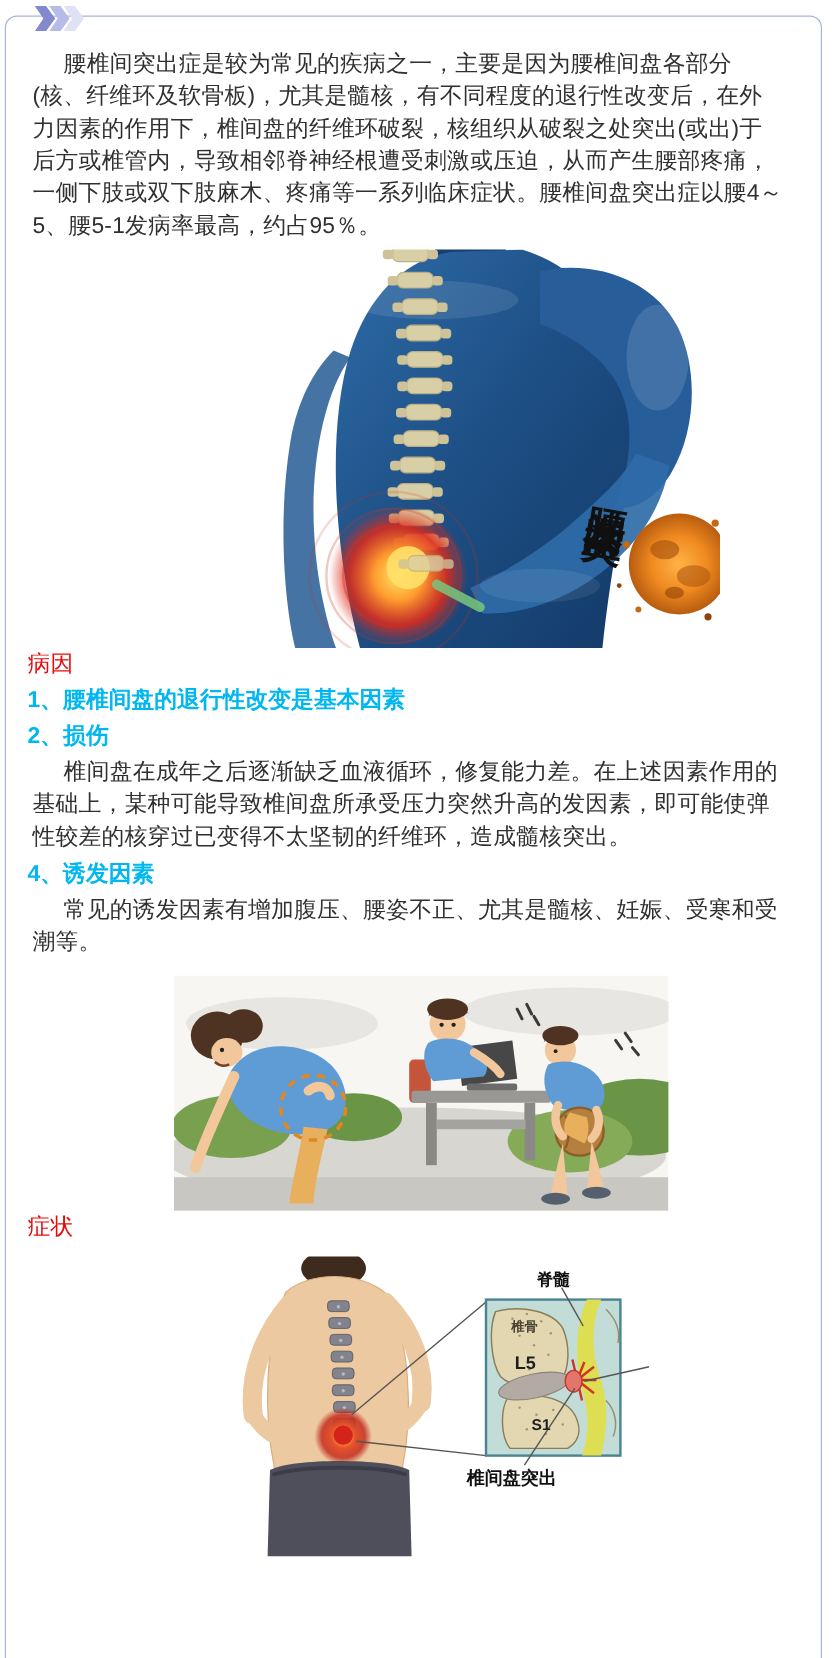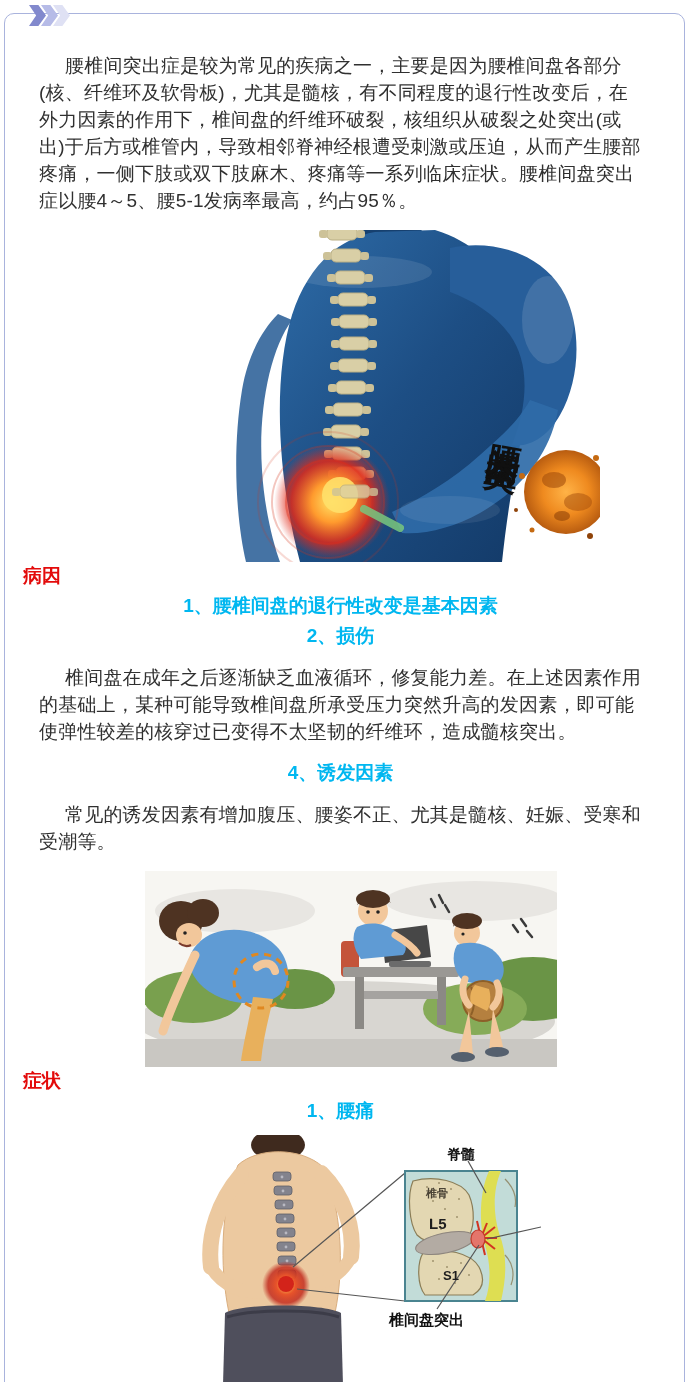--- a/index.html
+++ b/index.html
@@ -11,24 +11,24 @@
     position:absolute;left:4px;top:13px;width:681px;height:1500px;
     border:1px solid #a9b3dd;border-radius:10px 10px 0 0;box-sizing:border-box;
   }
   .chevrons{position:absolute;top:-9px;left:24px;display:flex;}
   .chev{width:17px;height:21px;margin-right:-5px;
     clip-path:polygon(0 0,55% 0,100% 50%,55% 100%,0 100%,42% 50%);}
   .chev:nth-child(1){background:#8289cd;}
   .chev:nth-child(2){background:#b6bbe7;}
   .chev:nth-child(3){background:#dfe1f4;}
   .content{padding:22px 26px 0 18px;}
-  p.intro,p.body{font-size:19px;line-height:27px;color:#303030;margin:16px;text-indent:26px;
+  p.intro,p.body{font-size:19px;line-height:27px;color:#303030;margin:4px;text-indent:26px;
     letter-spacing:0.2px;}
-  h2.section-title{color:#e30b0b;font-size:19px;line-height:24px;font-weight:bold;margin:2px 0 0;}
-  h3.sub{color:#00b7f0;font-size:19px;line-height:24px;font-weight:bold;margin:6px 0 0;text-align:center;}
+  h2.section-title{color:#e30b0b;font-size:19px;line-height:24px;font-weight:normal;margin:2px 0 0;}
+  h3.sub{color:#00b7f0;font-size:19px;line-height:24px;font-weight:bold;margin:6px 0 0;}
   figure{margin:0;padding:0;}
   .hero{margin:6px 0 0 127px;width:450px;height:332px;position:relative;}
   .cartoon{margin:14px 0 0 122px;width:412px;height:196px;}
   .diagram{margin:12px 0 0 160px;width:358px;height:250px;}
   .calligraphy{
     position:absolute;left:326px;top:190px;height:142px;
     writing-mode:vertical-rl;text-orientation:upright;
     font-weight:bold;font-size:34px;color:#101010;letter-spacing:3px;
     transform:rotate(10deg);font-family:"DejaVu Sans",sans-serif;
   }
@@ -190,21 +190,20 @@
           <path d="M348,138 C352,152 356,166 358,176 L344,180 Z" fill="#f2c79b"></path>
           <ellipse cx="318" cy="186" rx="12" ry="5" fill="#55606e"></ellipse>
           <ellipse cx="352" cy="181" rx="12" ry="5" fill="#55606e"></ellipse>
           <path d="M368,54 l5,7 M376,48 l5,7 M382,60 l5,6" stroke="#3a3a3a" stroke-width="2.5" stroke-linecap="round"></path>
         </g>
       </svg>
     </figure>
 
     <h2 class="section-title">症状</h2>
 
-    <h3 class="sub">1、腰痛</h3>
 
     <figure class="diagram">
       <svg width="358" height="250" viewBox="0 0 358 250">
         <defs>
           <radialGradient id="glow2">
             <stop offset="0" stop-color="#ffdf60"></stop>
               <stop offset="0.4" stop-color="#e8542a"></stop>
             <stop offset="0.75" stop-color="#c02418" stop-opacity="0.8"></stop>
               <stop offset="1" stop-color="#c02418" stop-opacity="0"></stop>
           </radialGradient>

